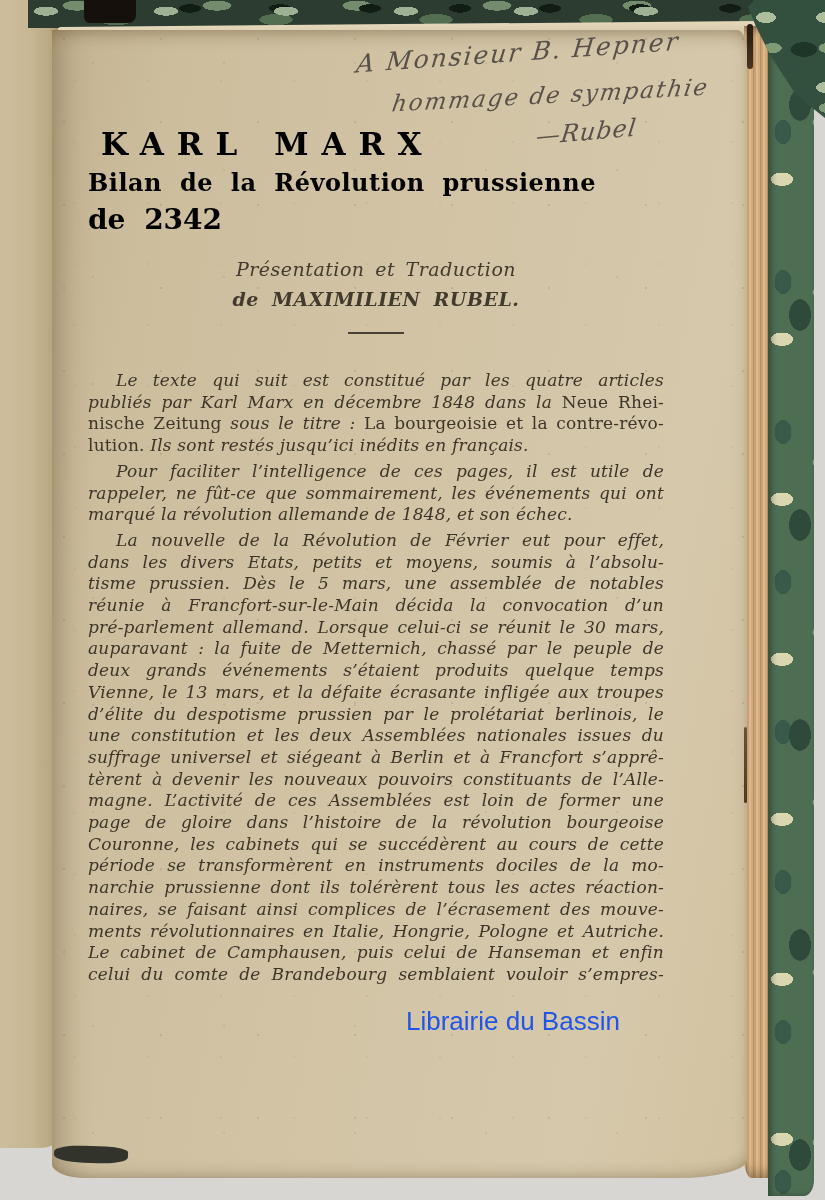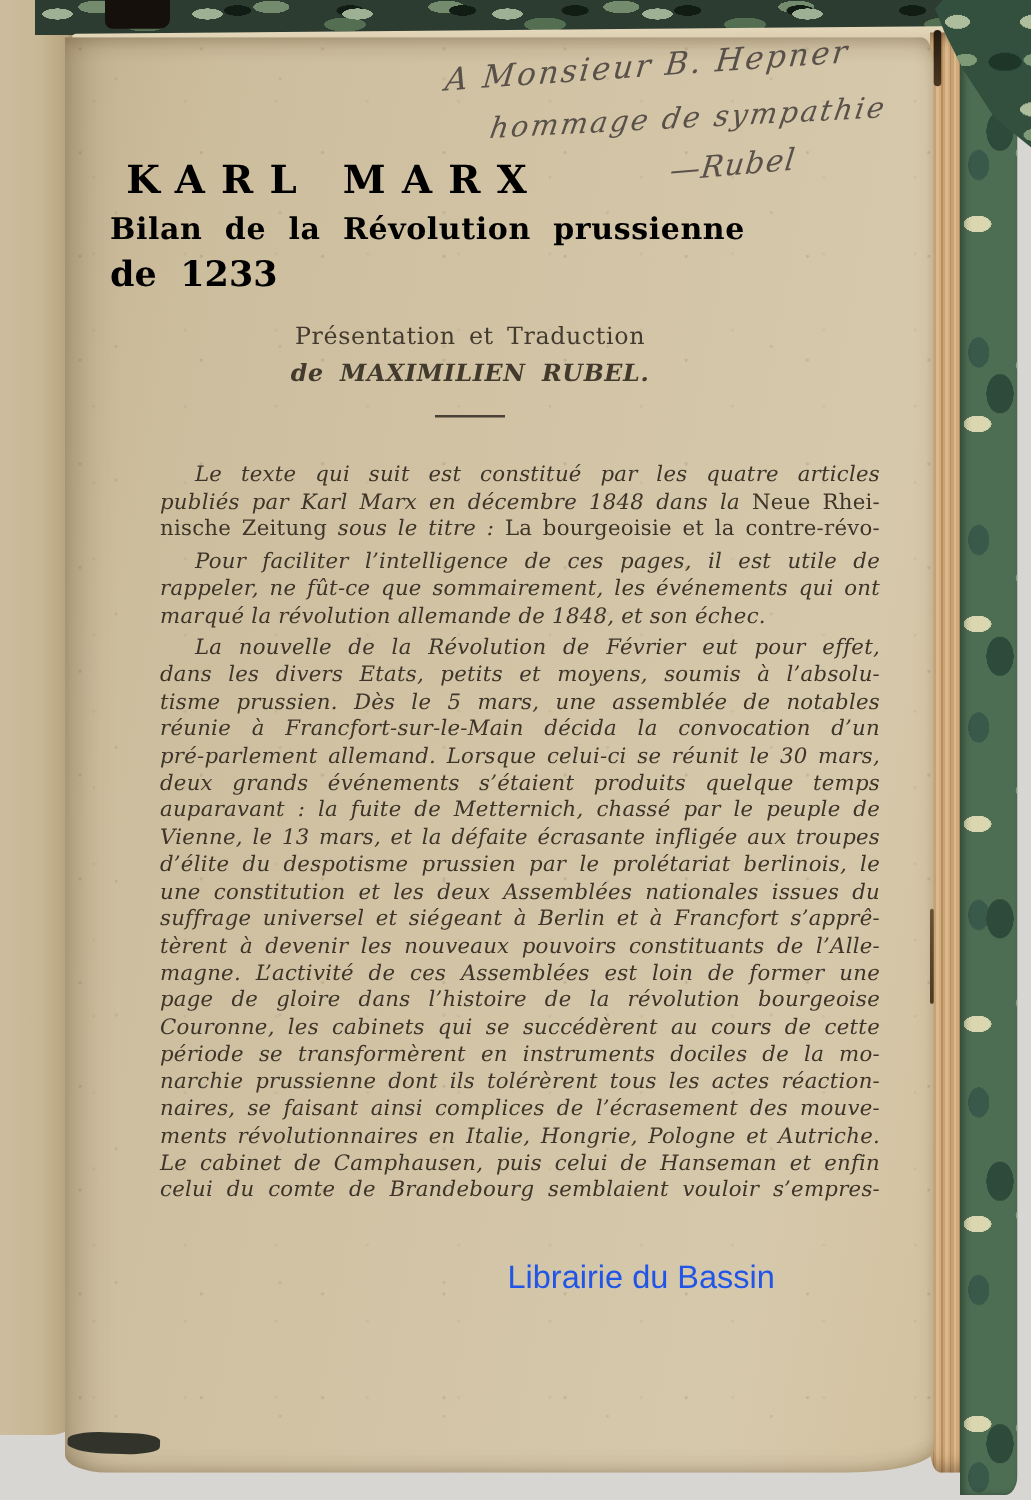--- a/index.html
+++ b/index.html
@@ -104,30 +104,29 @@
   .hw1{left:268px;top:8px;font-size:25px;letter-spacing:2px;}
   .hw2{left:304px;top:52px;font-size:23px;letter-spacing:2px;transform:rotate(-3deg) skewX(-12deg);}
   .hw3{left:448px;top:88px;font-size:24px;letter-spacing:1px;transform:rotate(-5deg) skewX(-12deg);}
   .t1{position:absolute;left:0;top:96px;width:100%;
       font-size:31px;font-weight:bold;letter-spacing:.42em;text-indent:.42em;}
   .t2{position:absolute;left:0;top:138px;width:100%;
       font-size:24px;font-weight:bold;word-spacing:9px;letter-spacing:.5px;}
   .t3{position:absolute;left:0;top:173px;width:100%;
       font-size:28px;font-weight:bold;word-spacing:9px;}
   .s1{position:absolute;left:0;top:228px;width:100%;text-align:center;
-      font-size:19px;color:#433a2e;word-spacing:4px;letter-spacing:.5px;}
+      font-size:19px;font-style:italic;color:#433a2e;word-spacing:4px;letter-spacing:.5px;}
   .s2{position:absolute;left:0;top:258px;width:100%;text-align:center;
       font-size:19px;font-style:italic;color:#433a2e;word-spacing:6px;letter-spacing:.5px;font-weight:bold;}
   .rule{position:absolute;left:50%;top:302px;width:56px;height:2px;margin-left:-28px;
       background:#4a4136;}
   .body-text{
     position:absolute;left:0;top:340px;width:576px;
     font-size:17px;line-height:21.7px;color:#3e352a;font-style:italic;
     letter-spacing:.2px;
-    margin-left:40px;
   }
   .para{margin:0 0 4px 0;}
   .bodyline{text-align:justify;text-align-last:justify;}
   .bodyline.lastline{text-align-last:left;}
   .bodyline.indent{text-indent:28px;}
   .bodyline .roman{font-style:normal;}
   
   .watermark{
     position:absolute;left:406px;top:998px;
     font-family:"Liberation Sans", sans-serif;
@@ -152,46 +151,47 @@
   <div class="page">
     <div class="page-speckles"></div>
     <div class="content">
 
       <div class="handwriting hw1">A Monsieur B. Hepner</div>
       <div class="handwriting hw2">hommage de sympathie</div>
       <div class="handwriting hw3">—Rubel</div>
 
       <div class="t1">KARL MARX</div>
       <div class="t2">Bilan de la Révolution prussienne</div>
-      <div class="t3">de 1233</div>
+      <div class="t3">de 2342</div>
 
       <div class="s1">Présentation et Traduction</div>
       <div class="s2">de MAXIMILIEN RUBEL.</div>
 
       <div class="rule"></div>
 
       <div class="body-text">
           <div class="para">
             <div class="bodyline indent"><span>Le texte qui suit est constitué par les quatre articles</span></div>
             <div class="bodyline"><span>publiés par Karl Marx en décembre 1848 dans la </span><span class="roman">Neue Rhei-</span></div>
             <div class="bodyline"><span class="roman">nische Zeitung </span><span>sous le titre : </span><span class="roman">La bourgeoisie et la contre-révo-</span></div>
+            <div class="bodyline lastline"><span class="roman">lution. </span><span>Ils sont restés jusqu’ici inédits en français.</span></div>
           </div>
           <div class="para">
             <div class="bodyline indent"><span>Pour faciliter l’intelligence de ces pages, il est utile de</span></div>
             <div class="bodyline"><span>rappeler, ne fût-ce que sommairement, les événements qui ont</span></div>
             <div class="bodyline lastline"><span>marqué la révolution allemande de 1848, et son échec.</span></div>
           </div>
           <div class="para">
             <div class="bodyline indent"><span>La nouvelle de la Révolution de Février eut pour effet,</span></div>
             <div class="bodyline"><span>dans les divers Etats, petits et moyens, soumis à l’absolu-</span></div>
             <div class="bodyline"><span>tisme prussien. Dès le 5 mars, une assemblée de notables</span></div>
             <div class="bodyline"><span>réunie à Francfort-sur-le-Main décida la convocation d’un</span></div>
             <div class="bodyline"><span>pré-parlement allemand. Lorsque celui-ci se réunit le 30 mars,</span></div>
+            <div class="bodyline"><span>auparavant : la fuite de Metternich, chassé par le peuple de</span></div>
             <div class="bodyline"><span>deux grands événements s’étaient produits quelque temps</span></div>
-            <div class="bodyline"><span>auparavant : la fuite de Metternich, chassé par le peuple de</span></div>
             <div class="bodyline"><span>Vienne, le 13 mars, et la défaite écrasante infligée aux troupes</span></div>
             <div class="bodyline"><span>d’élite du despotisme prussien par le prolétariat berlinois, le</span></div>
             <div class="bodyline"><span>une constitution et les deux Assemblées nationales issues du</span></div>
             <div class="bodyline"><span>suffrage universel et siégeant à Berlin et à Francfort s’apprê-</span></div>
             <div class="bodyline"><span>tèrent à devenir les nouveaux pouvoirs constituants de l’Alle-</span></div>
             <div class="bodyline"><span>magne. L’activité de ces Assemblées est loin de former une</span></div>
             <div class="bodyline"><span>page de gloire dans l’histoire de la révolution bourgeoise</span></div>
             <div class="bodyline"><span>Couronne, les cabinets qui se succédèrent au cours de cette</span></div>
             <div class="bodyline"><span>période se transformèrent en instruments dociles de la mo-</span></div>
             <div class="bodyline"><span>narchie prussienne dont ils tolérèrent tous les actes réaction-</span></div>

